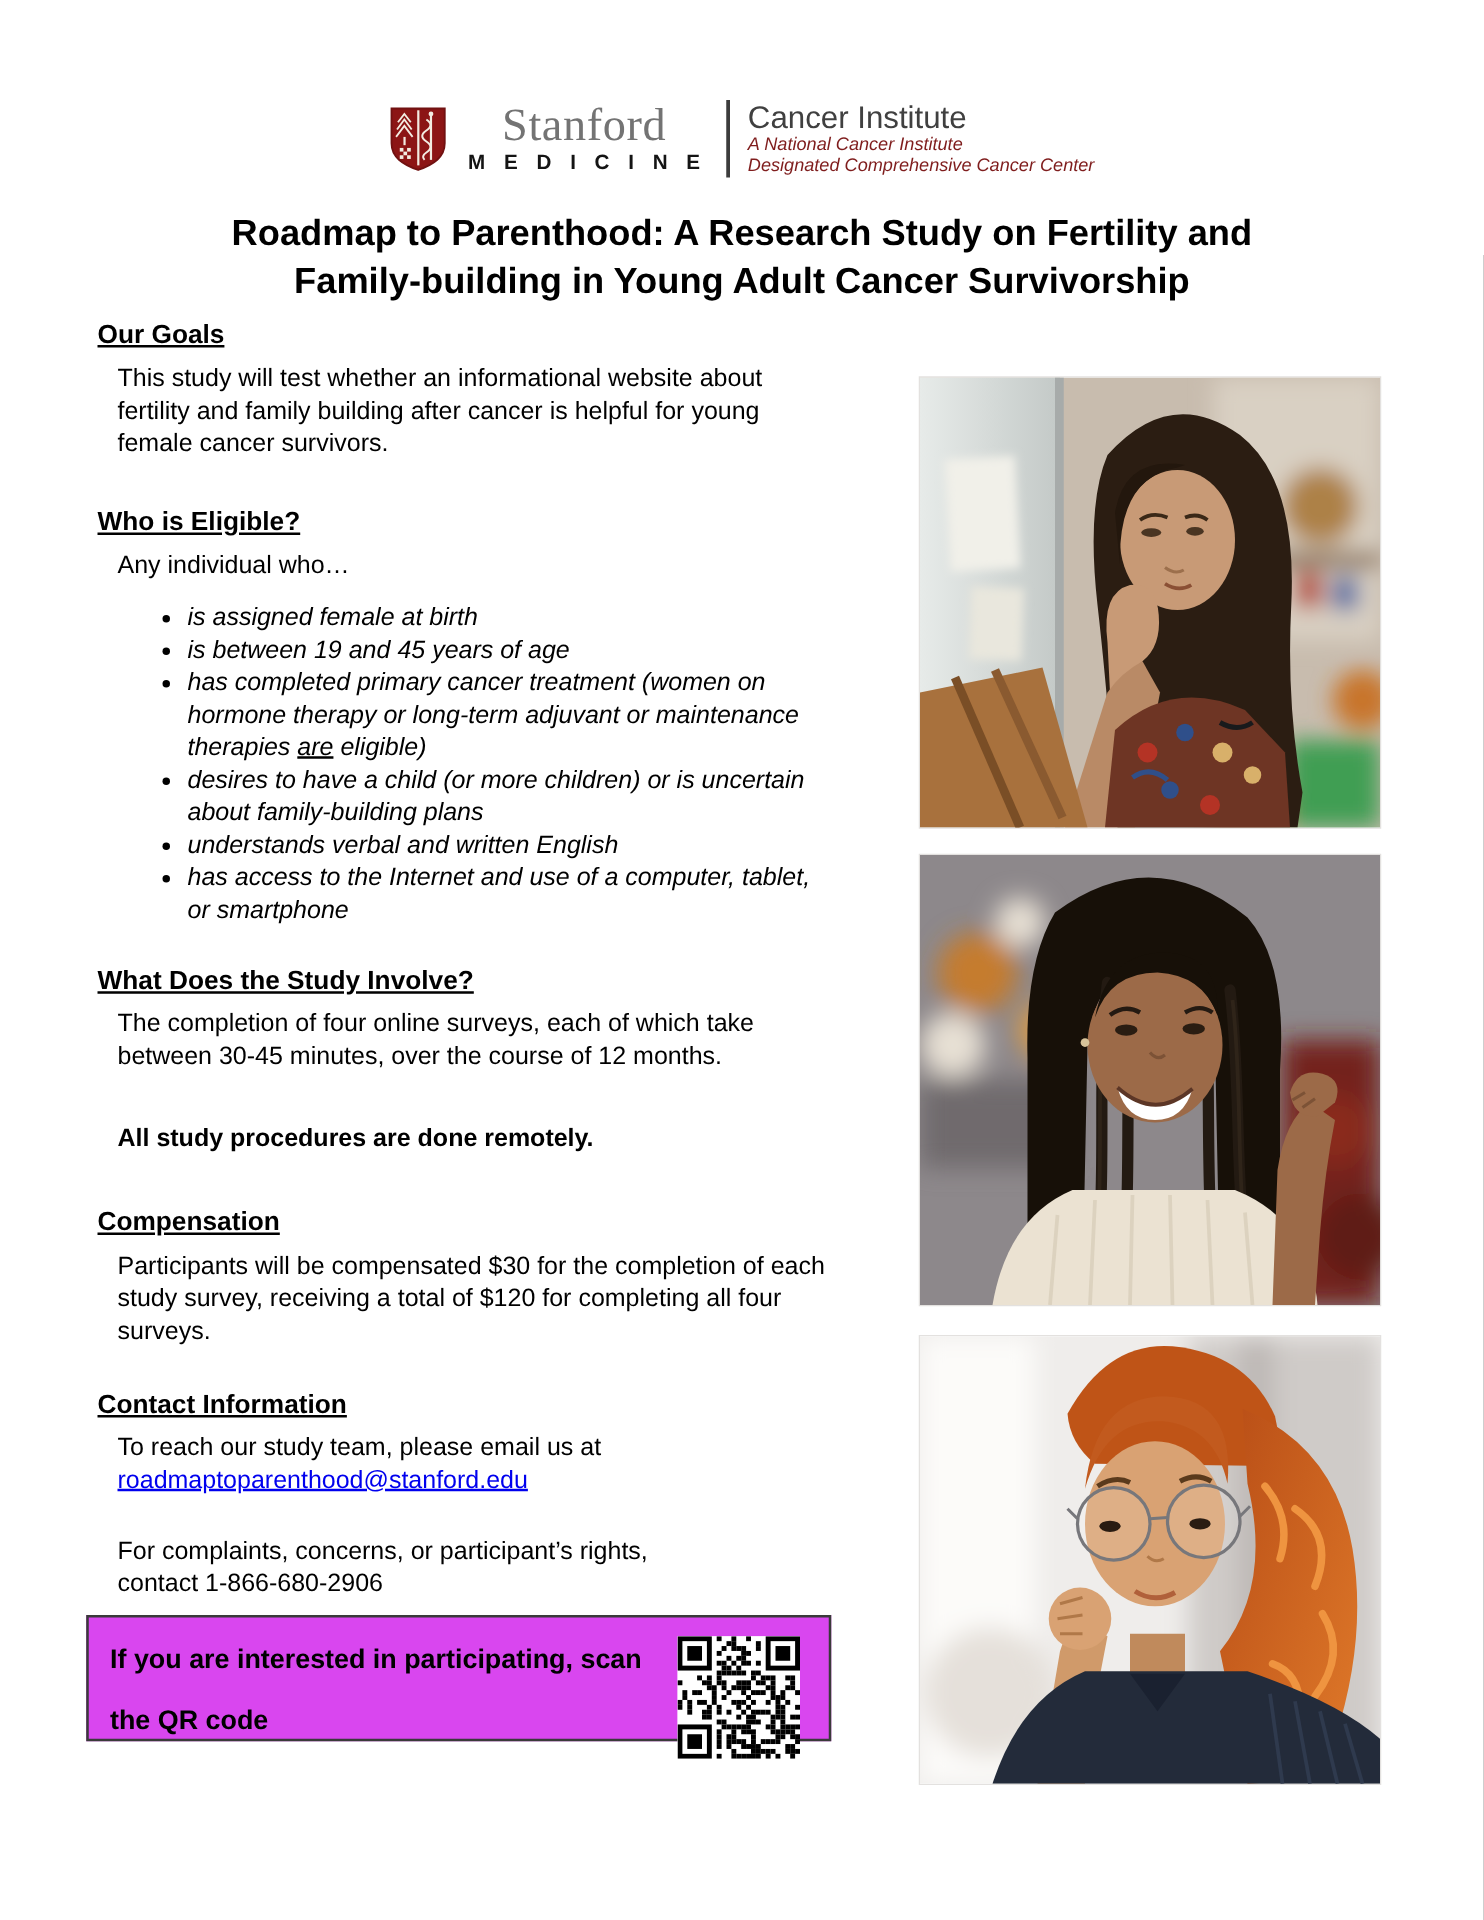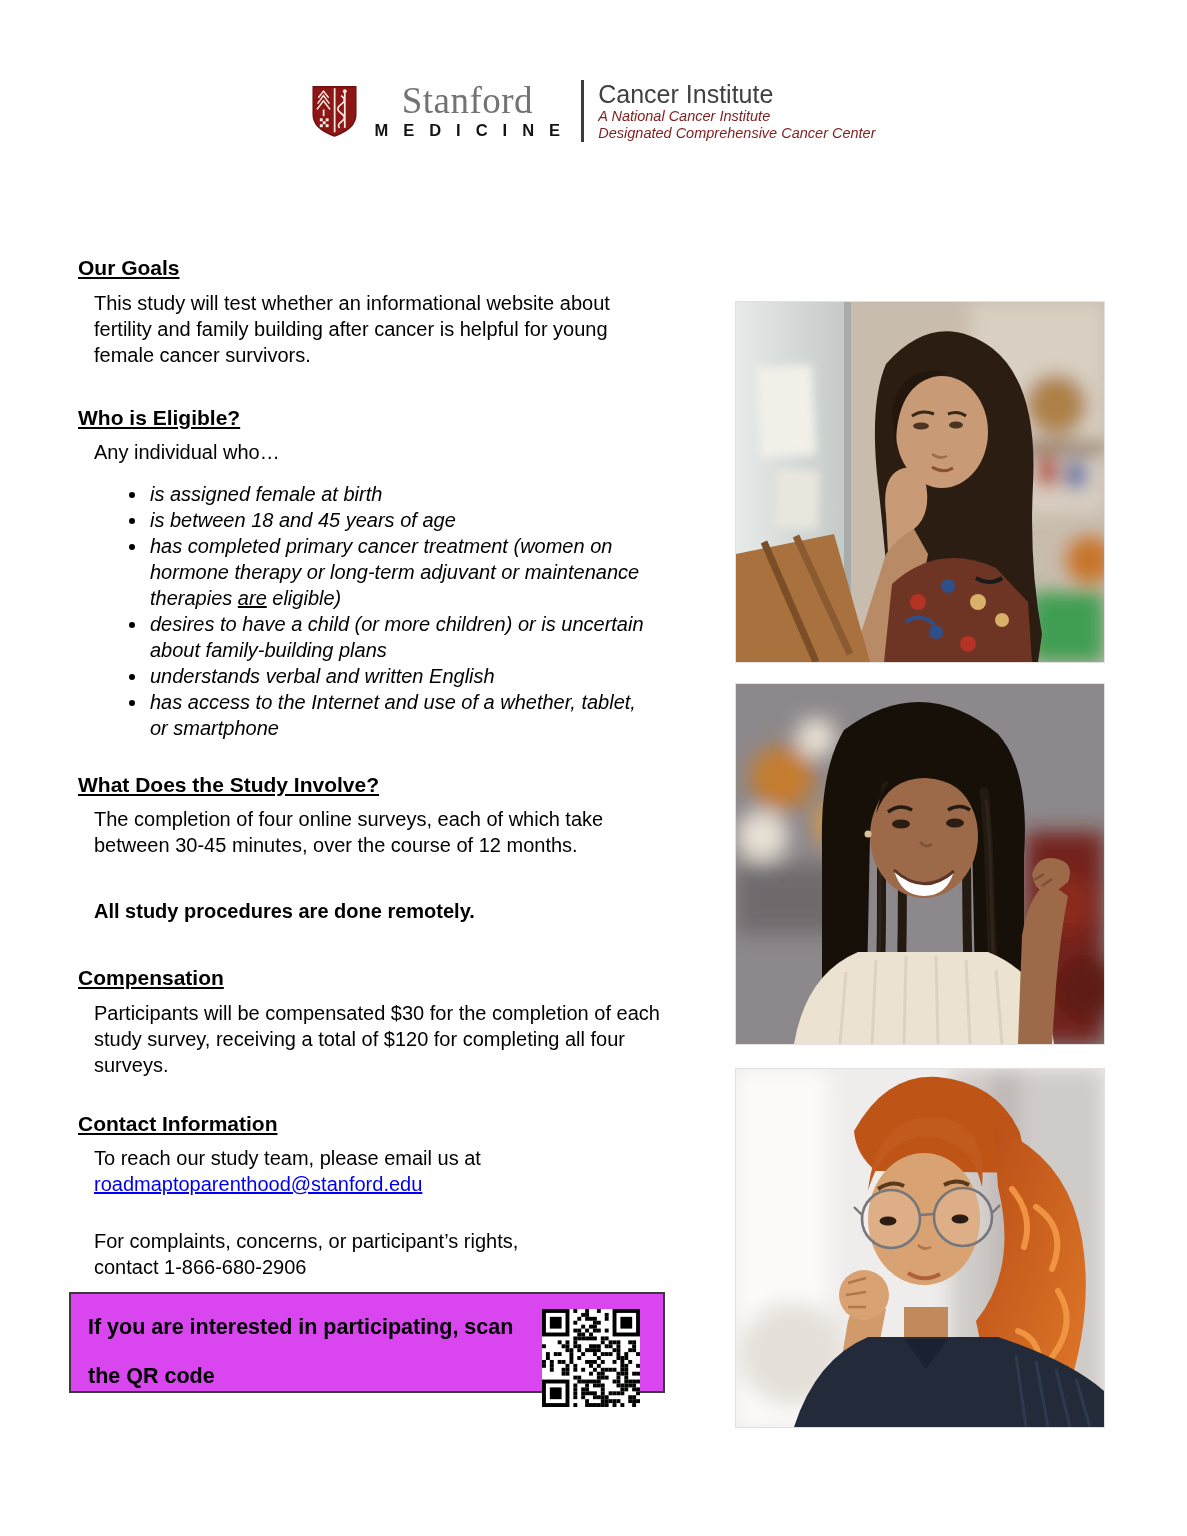--- a/index.html
+++ b/index.html
@@ -84,35 +84,39 @@
       <div class="brand-med">M E D I C I N E</div>
     </div>
     <div class="logo-divider"></div>
     <div class="inst-block">
       <div class="inst-name">Cancer Institute</div>
       <div class="inst-tag">A National Cancer Institute</div>
       <div class="inst-tag">Designated Comprehensive Cancer Center</div>
     </div>
   </div>
 
+  <div class="page-title">
+    <div>Roadmap to Parenthood: A Research Study on Fertility and</div>
+    <div>Family-building in Young Adult Cancer Survivorship</div>
+  </div>
 
   <div class="left-col">
 
     <h2 class="h-section">Our Goals</h2>
     <p class="body-p goals-p">This study will test whether an informational website about fertility and family building after cancer is helpful for young female cancer survivors.</p>
 
     <h2 class="h-section h-elig">Who is Eligible?</h2>
     <p class="body-p elig-intro">Any individual who…</p>
     <ul class="elig-list">
       <li><span>is assigned female at birth</span><span class="u-inline"></span><span></span></li>
-      <li><span>is between 18 and 45 years of age</span><span class="u-inline"></span><span></span></li>
+      <li><span>is between 19 and 45 years of age</span><span class="u-inline"></span><span></span></li>
       <li><span>has completed primary cancer treatment (women on hormone therapy or long-term adjuvant or maintenance therapies </span><span class="u-inline">are</span><span> eligible)</span></li>
       <li><span>desires to have a child (or more children) or is uncertain about family-building plans</span><span class="u-inline"></span><span></span></li>
       <li><span>understands verbal and written English</span><span class="u-inline"></span><span></span></li>
-      <li><span>has access to the Internet and use of a whether, tablet, or smartphone</span><span class="u-inline"></span><span></span></li>
+      <li><span>has access to the Internet and use of a computer, tablet, or smartphone</span><span class="u-inline"></span><span></span></li>
     </ul>
 
     <h2 class="h-section h-involve">What Does the Study Involve?</h2>
     <p class="body-p involve-p">The completion of four online surveys, each of which take between 30-45 minutes, over the course of 12 months.</p>
     <p class="body-p remote-note">All study procedures are done remotely.</p>
 
     <h2 class="h-section h-comp">Compensation</h2>
     <p class="body-p comp-p">Participants will be compensated $30 for the completion of each study survey, receiving a total of $120 for completing all four surveys.</p>
 
     <h2 class="h-section h-contact">Contact Information</h2>

